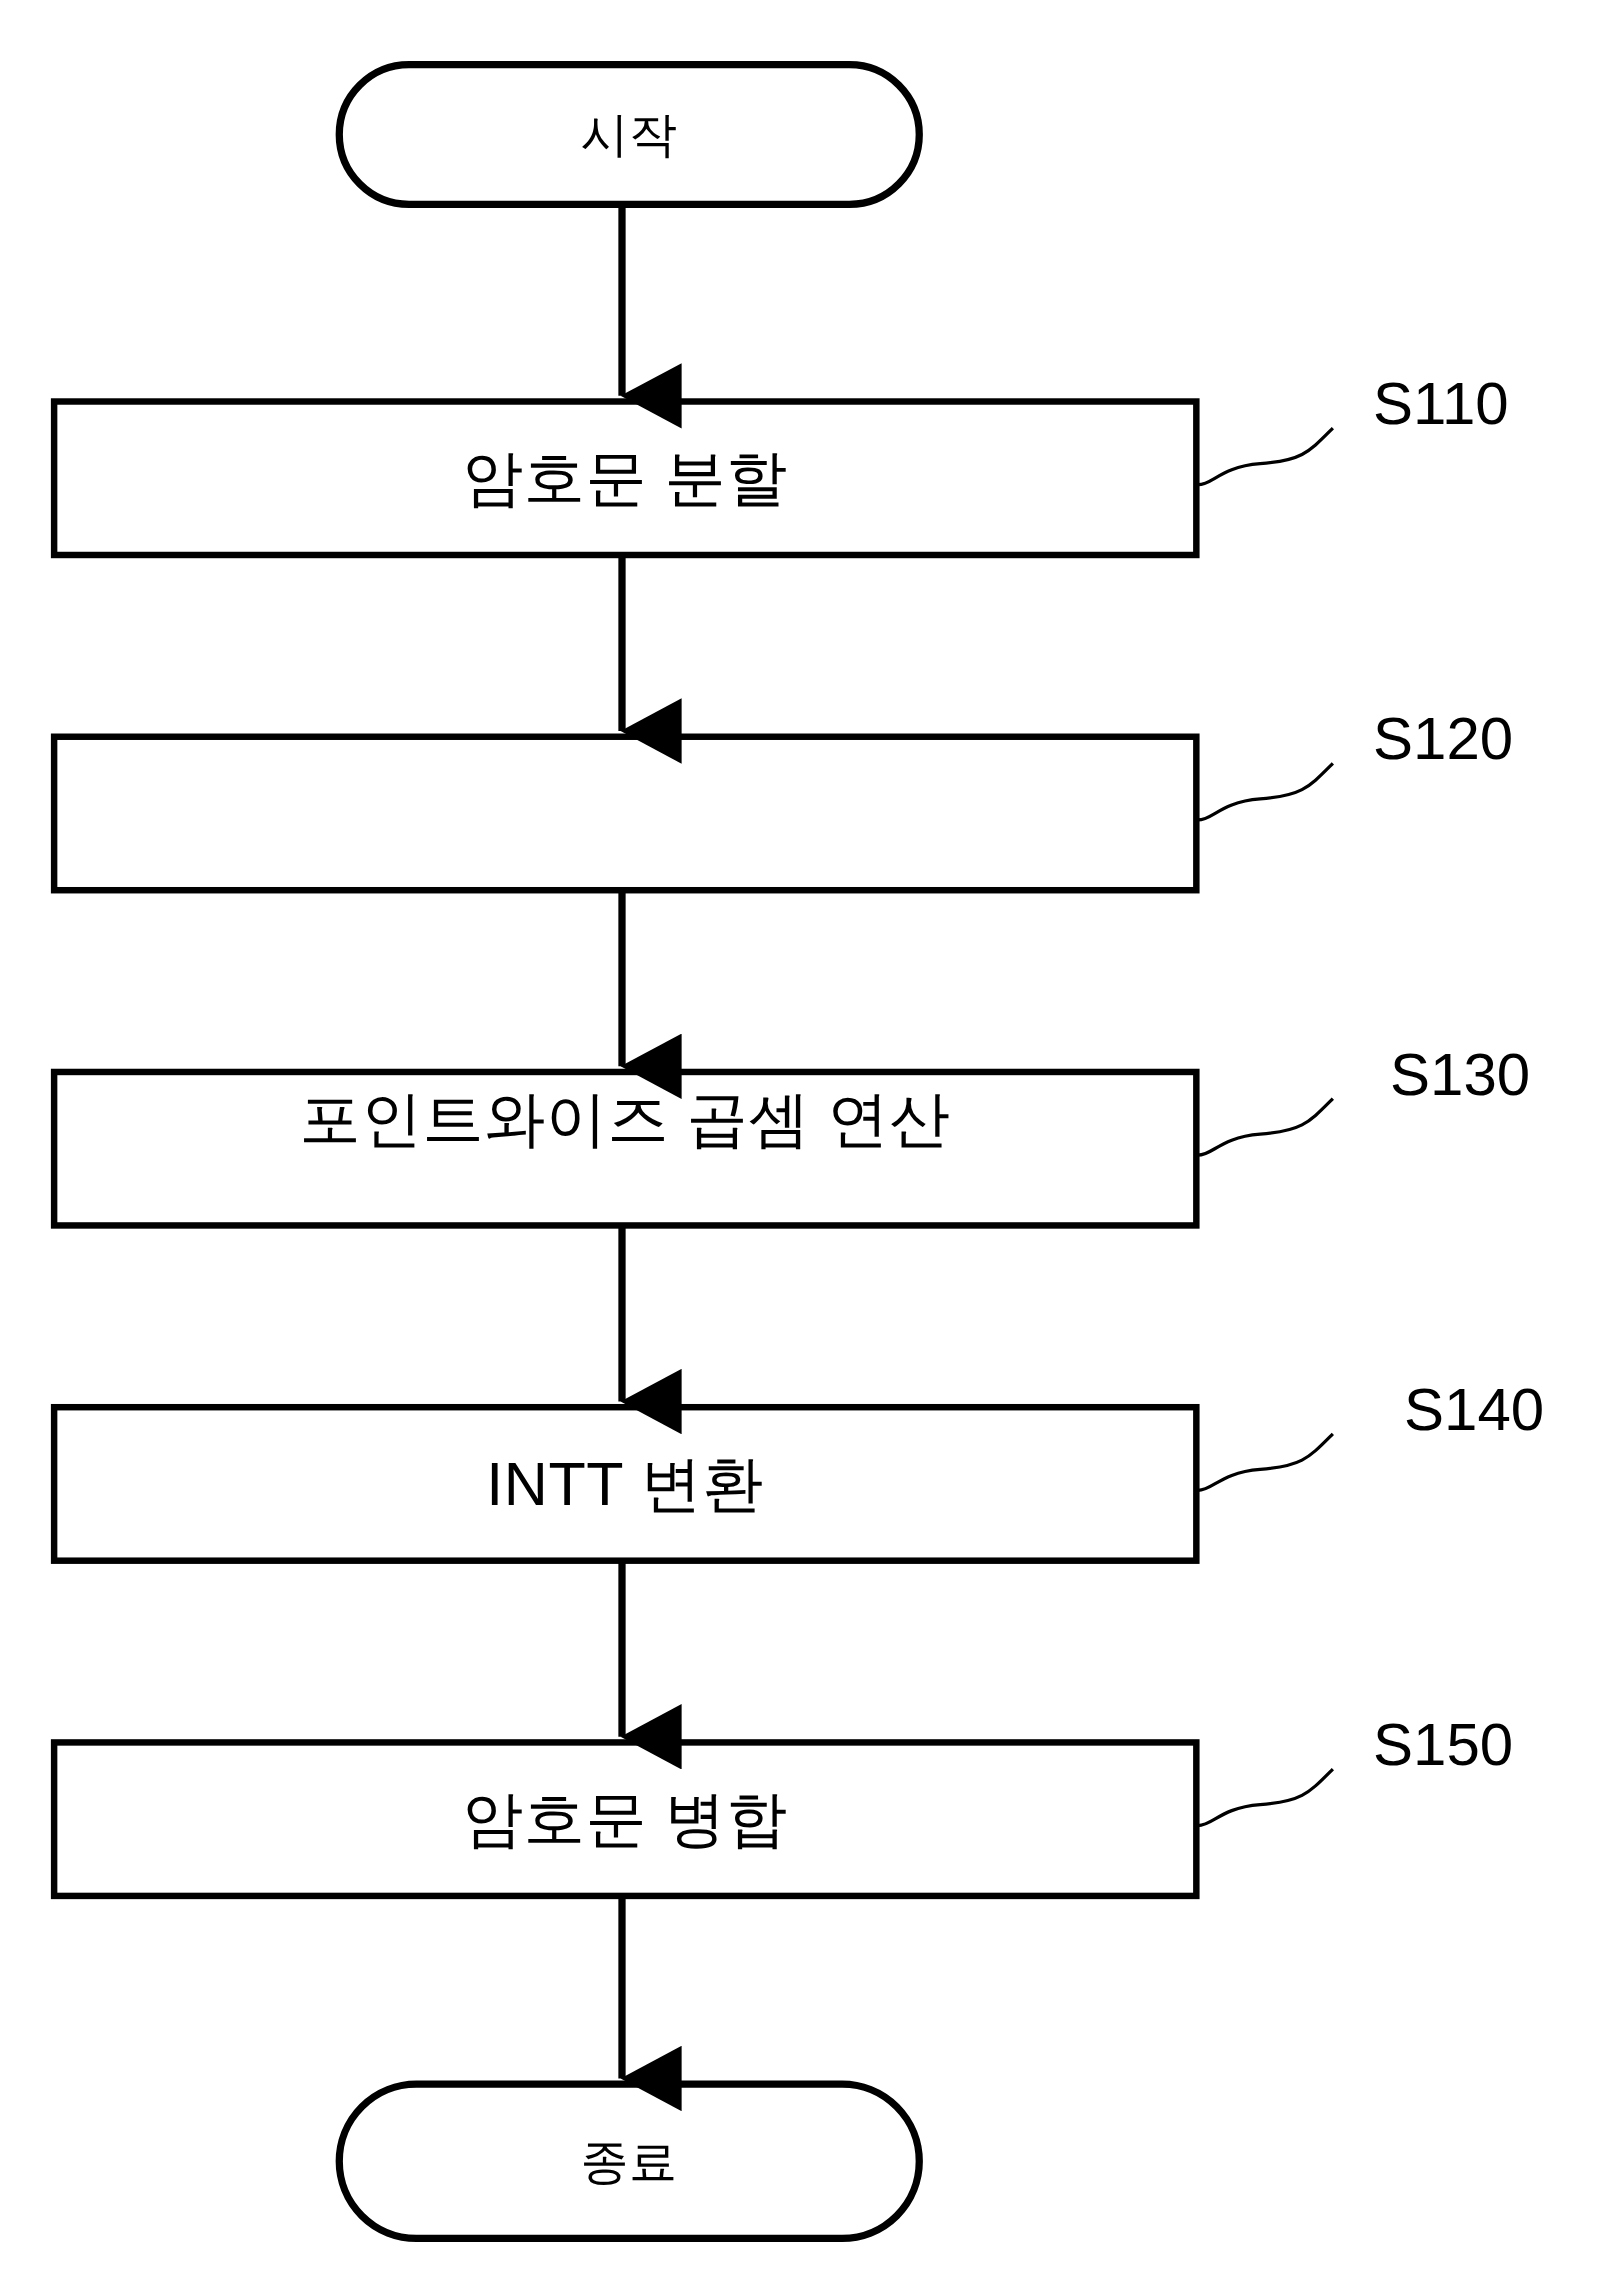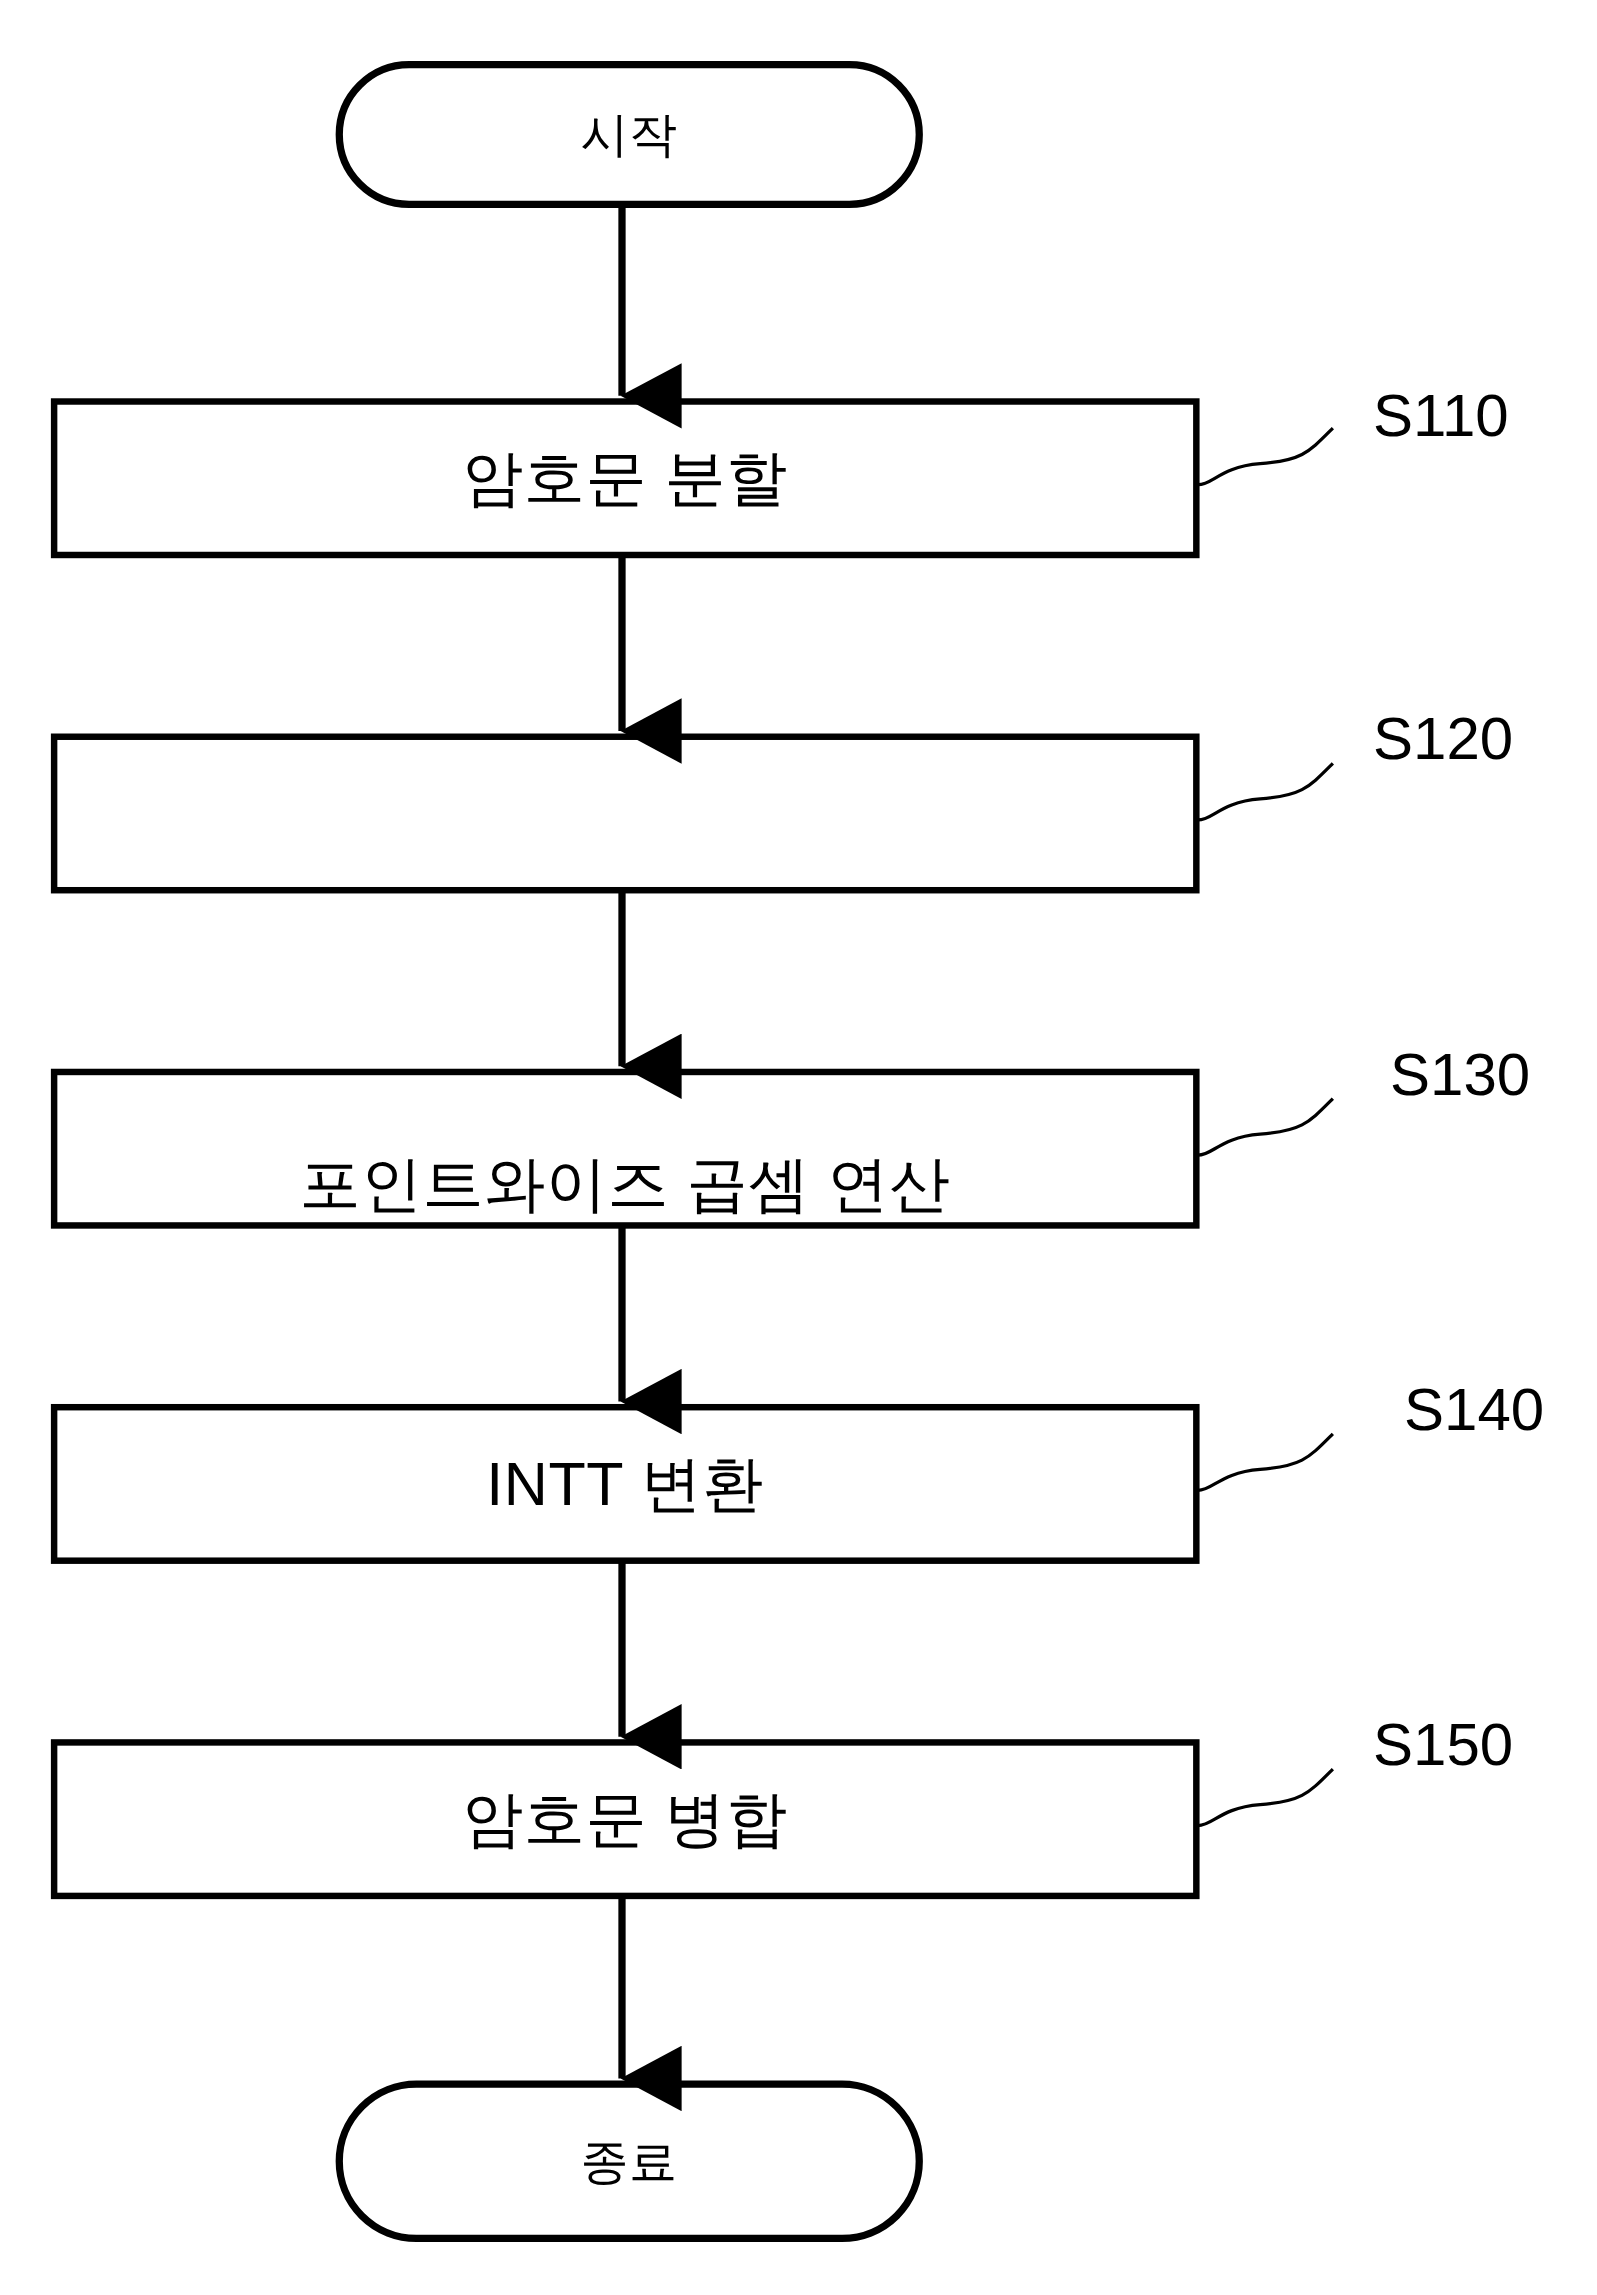--- a/index.html
+++ b/index.html
@@ -81,28 +81,28 @@
     <path d="M1483,1430 C1502,1430 1510,1408 1560,1404 C1612,1400 1620,1390 1650,1360" fill="none" stroke="#000000" stroke-width="4"></path>
     <path d="M1483,1845 C1502,1845 1510,1823 1560,1819 C1612,1815 1620,1805 1650,1775" fill="none" stroke="#000000" stroke-width="4"></path>
     <path d="M1483,2260 C1502,2260 1510,2238 1560,2234 C1612,2230 1620,2220 1650,2190" fill="none" stroke="#000000" stroke-width="4"></path>
   </svg>
 
   <div class="node-label terminal-label" style="left:339px; top:65px; width:580px; height:140px;">시작</div>
 
   <div class="node-label process-label" style="left:54px; top:402px; width:1142px; height:154px;">암호문 분할</div>
 
 
-  <div class="node-label process-label" style="left:54px; top:1108px; width:1142px; height:154px;">포인트와이즈 곱셈 연산</div>
+  <div class="node-label process-label" style="left:54px; top:1043px; width:1142px; height:154px;">포인트와이즈 곱셈 연산</div>
 
   <div class="node-label process-label" style="left:54px; top:1408px; width:1142px; height:154px;">INTT 변환</div>
 
   <div class="node-label process-label" style="left:54px; top:1743px; width:1142px; height:154px;">암호문 병합</div>
 
   <div class="node-label terminal-label" style="left:339px; top:2085px; width:580px; height:154px;">종료</div>
 
-  <div class="step-label" style="left:1373px; top:386px;">S110</div>
+  <div class="step-label" style="left:1373px; top:374px;">S110</div>
   <div class="step-label" style="left:1373px; top:709px;">S120</div>
   <div class="step-label" style="left:1373px; top:1045px;margin-left:17px;">S130</div>
   <div class="step-label" style="left:1373px; top:1380px;margin-left:31px;">S140</div>
   <div class="step-label" style="left:1373px; top:1715px;">S150</div>
 
 </div>
 
 
 </body></html>

